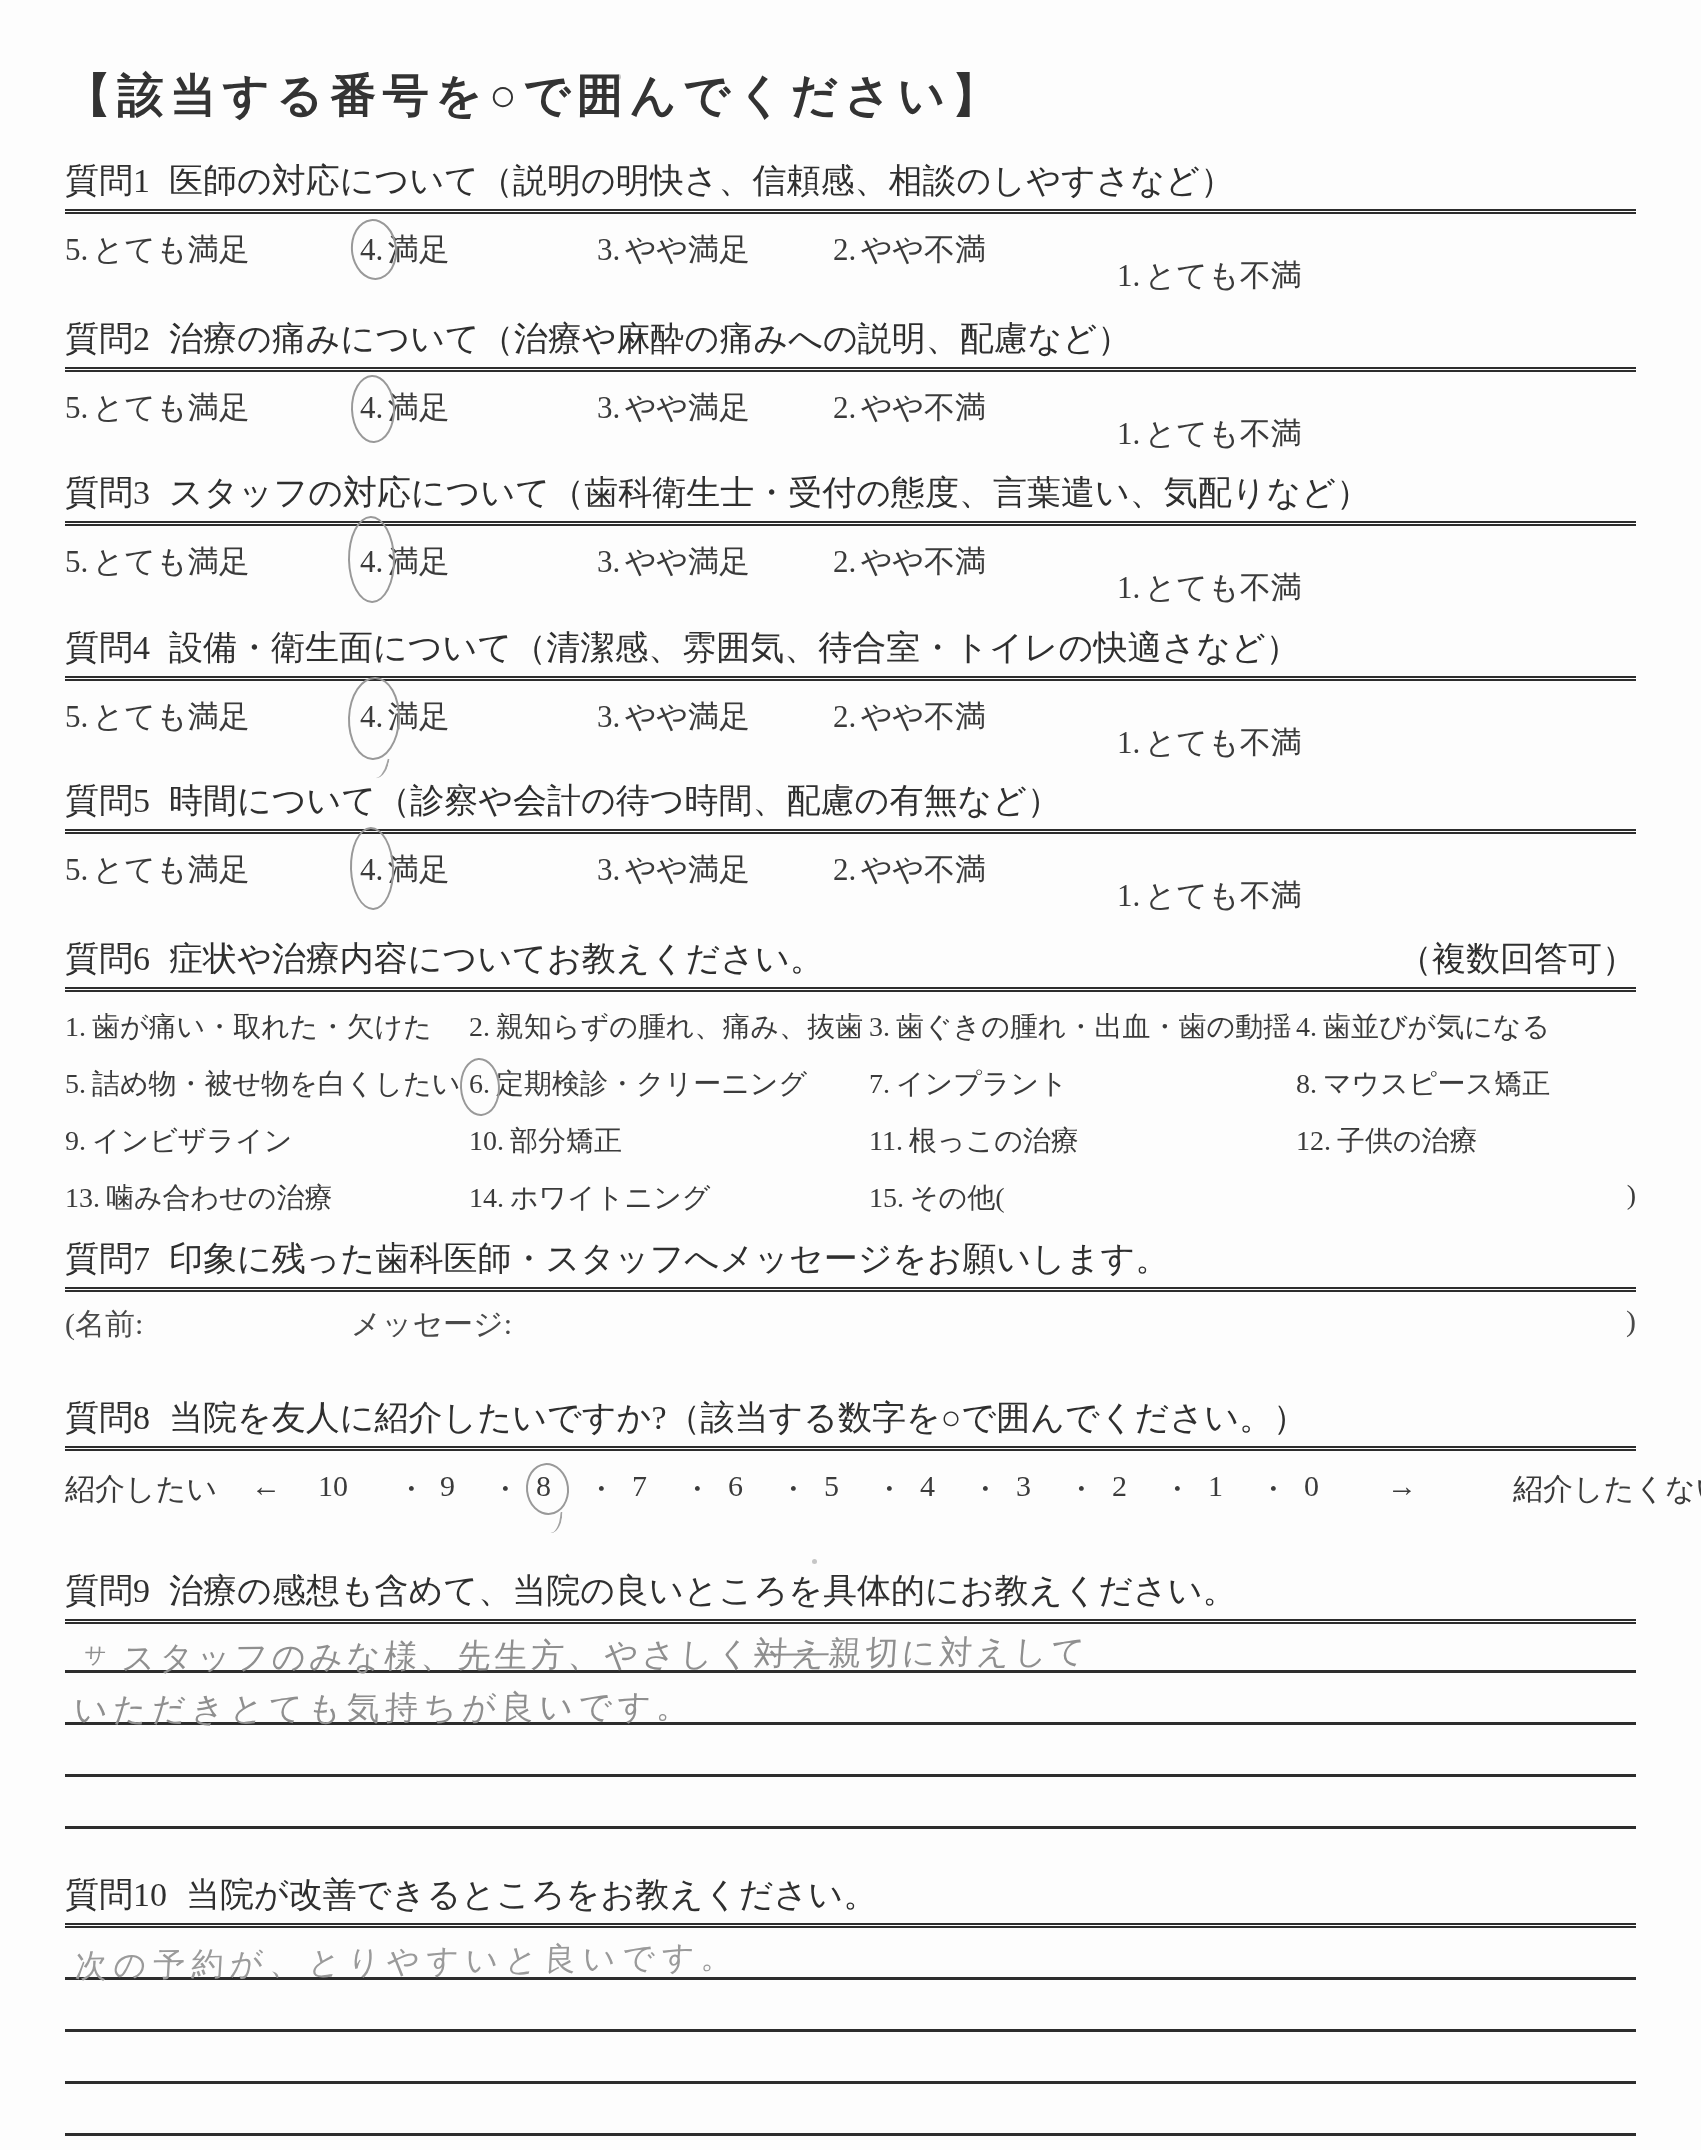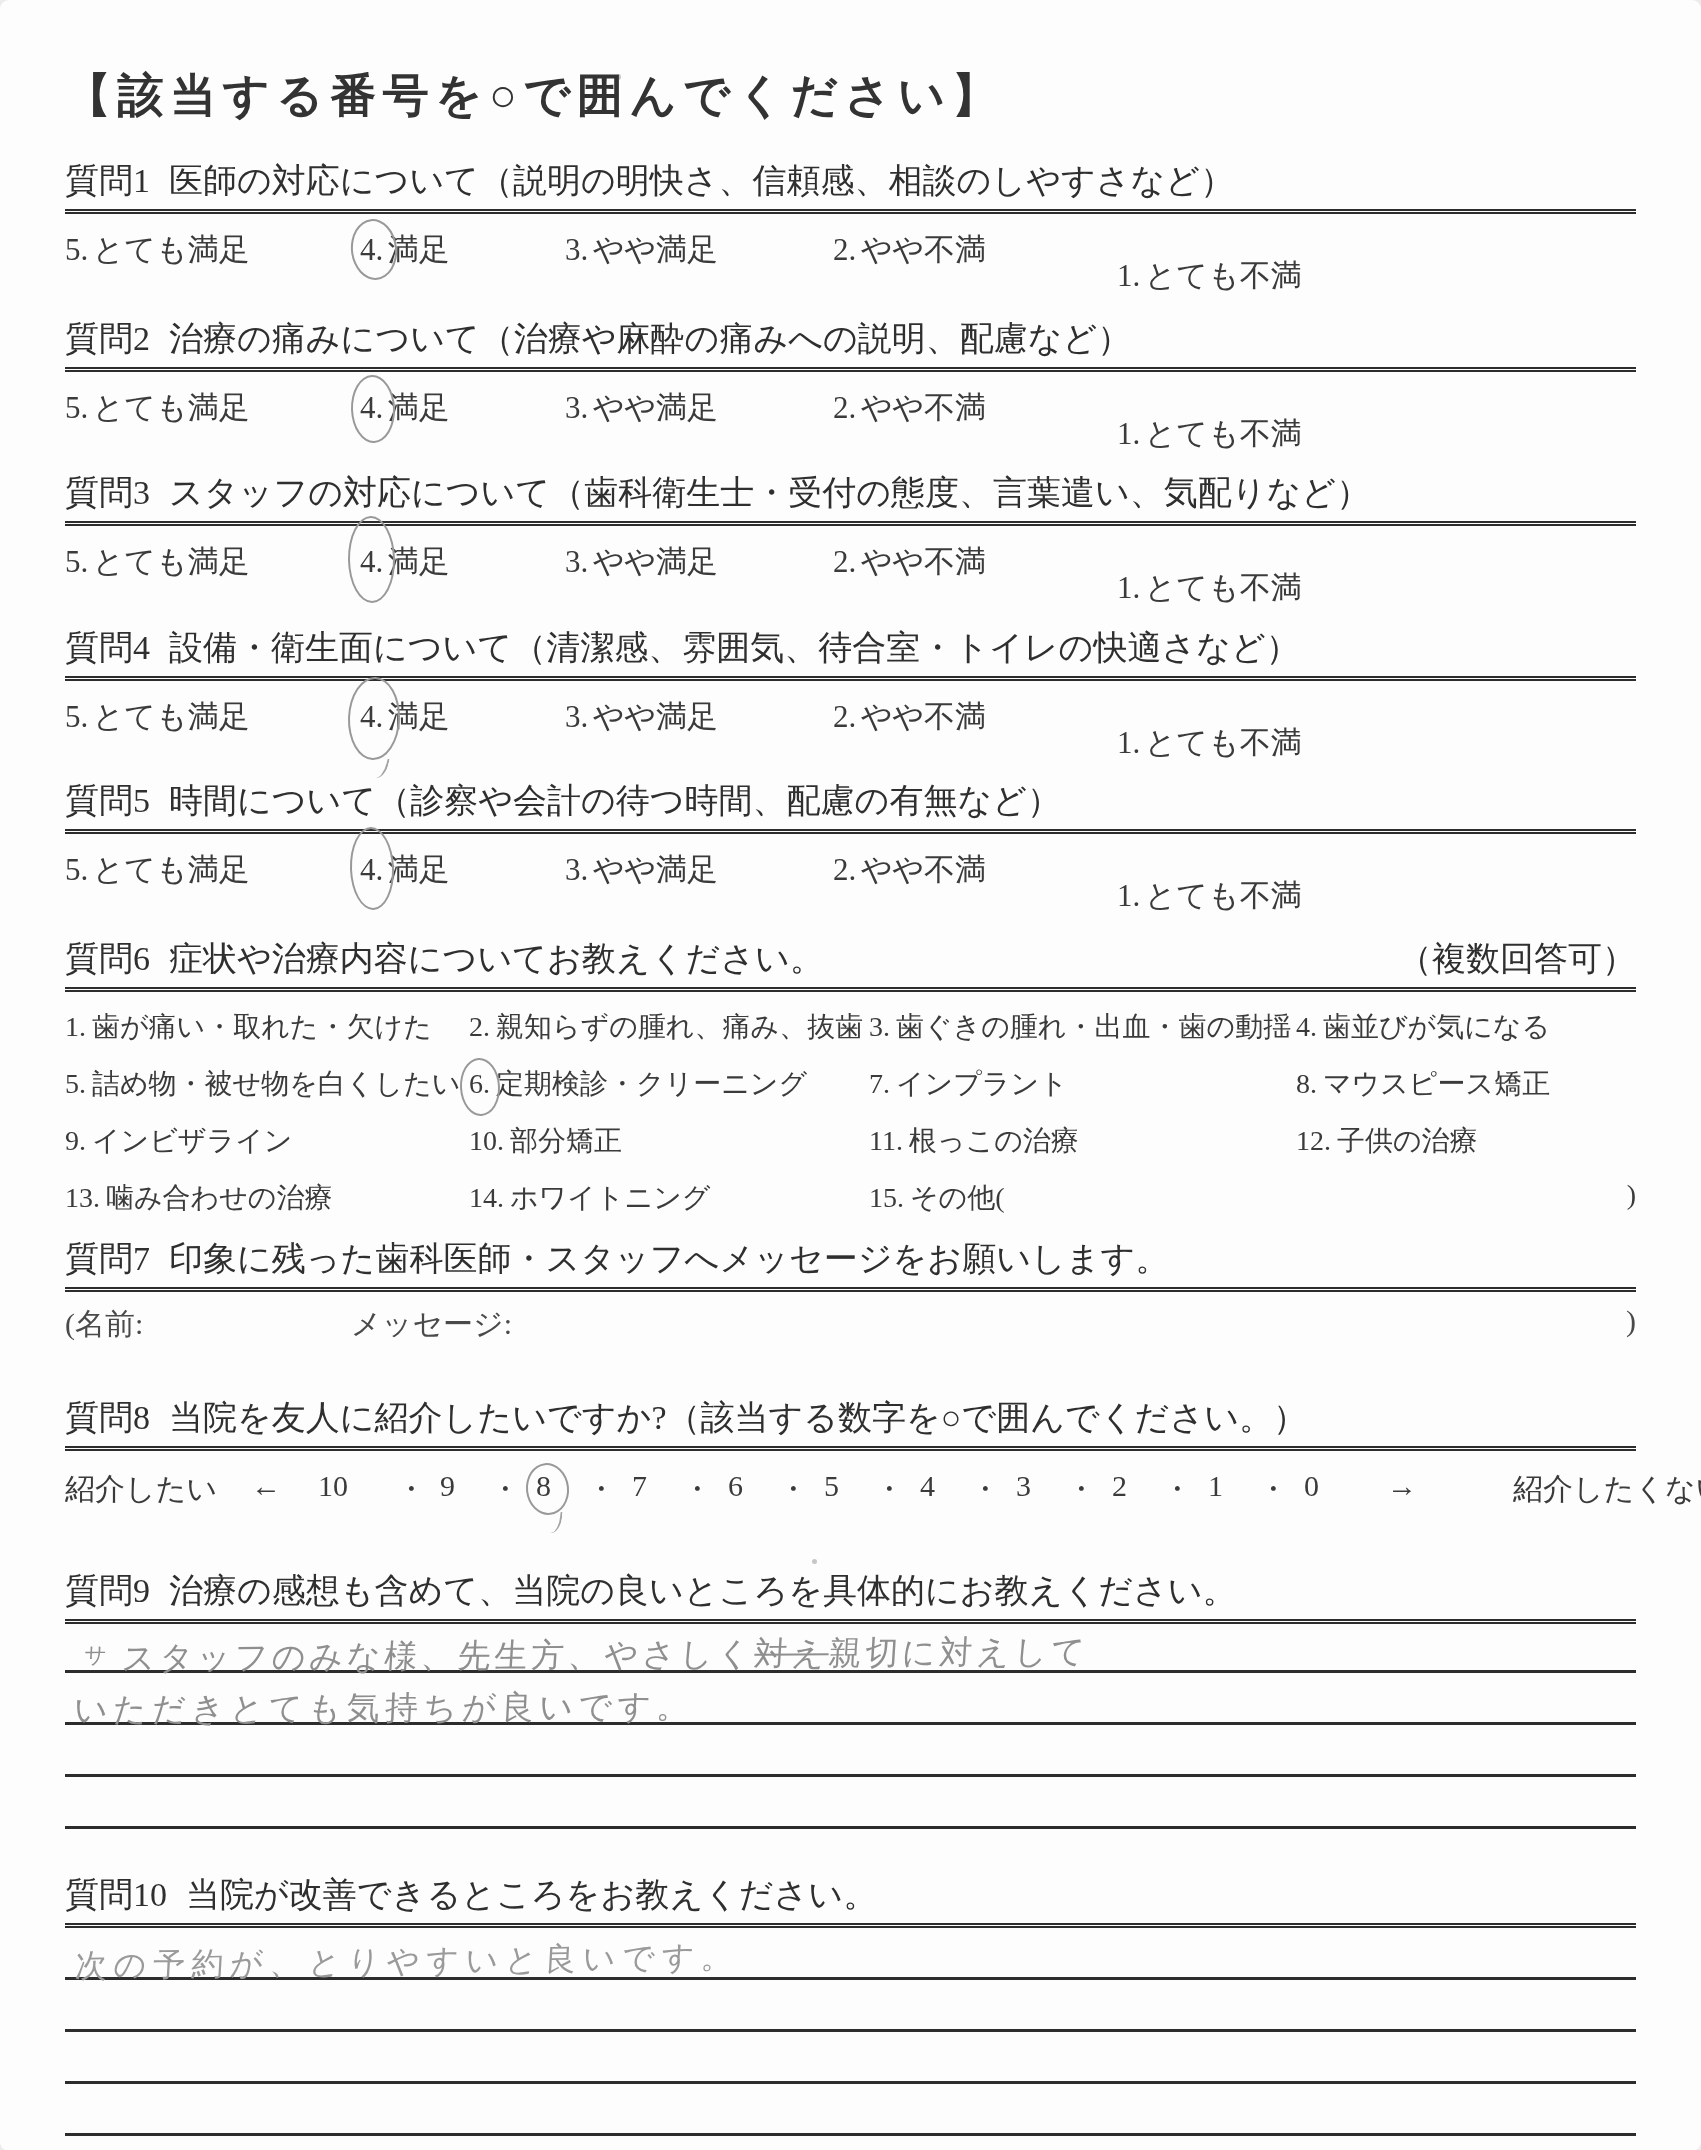--- a/index.html
+++ b/index.html
@@ -3,37 +3,36 @@
 <meta charset="utf-8">
 <style>
   * { box-sizing: border-box; margin: 0; padding: 0; }
   html, body { width: 1701px; height: 2151px; }
   body { background: #ececec; }
   .sheet {
     position: relative; width: 1701px; height: 2151px;
     background: #fdfdfd; overflow: hidden;
     font-family: "Liberation Serif", "DejaVu Serif", serif;
     color: #2e2e2e;
-    border-radius: 9px;
   }
   .sec { position: absolute; left: 65px; width: 1571px; }
 
   .title { font-size: 46px; letter-spacing: 6.6px; font-weight: 600; color: #333; white-space: nowrap; }
 
   .heading { display: flex; align-items: baseline; font-size: 34px; line-height: 1.2; white-space: nowrap; color: #2f2f2f; }
   .heading.spread { justify-content: space-between; }
   .hl { display: flex; align-items: baseline; }
   .qnum { margin-right: 19px; }
   .qnote { font-size: 34px; }
 
   .hrule { margin-top: 7.4px; height: 0; border-bottom: 5.2px double #2d2d2d; }
 
   .opts { position: relative; margin-top: 14.8px; height: 55px; font-size: 31px; color: #3b3b3b; }
   .opt { position: absolute; top: 0; white-space: nowrap; }
-  .o1 { left: 0; } .o2 { left: 295px; } .o3 { left: 500px; } .o4 { left: 768px; } .o5 { left: 1052px; margin-top: 26px; }
+  .o1 { left: 0; } .o2 { left: 295px; } .o3 { left: 532px; } .o4 { left: 768px; } .o5 { left: 1052px; margin-top: 26px; }
   .onum { margin-right: 4.4px; }
 
   .cmark { position: absolute; border: 2.2px solid #999; border-radius: 50%; z-index: 2; }
   .cm-q1 { left: -8.9px; top: -10.3px; width: 46px; height: 61px;  transform: rotate(-6deg); }
   .cm-q2 { left: -8.9px; top: -11.8px; width: 44px; height: 68px;  transform: rotate(-2deg); }
   .cm-q3 { left: -11.8px; top: -25px; width: 47px; height: 87px; transform: rotate(-1deg); }
   .cm-q4 { left: -11.8px; top: -19px; width: 52px; height: 83px; transform: rotate(2deg); }
   .cm-q5 { left: -10.3px; top: -22px; width: 44px; height: 83px; transform: rotate(-2deg); }
   .cm-q6 { left: -8.9px; top: -7.4px; width: 40px; height: 58px;  transform: rotate(-3deg); }
   .cm-q8 { left: -9.6px; top: -5.9px;  width: 43px; height: 52px;  transform: rotate(-6deg); }

